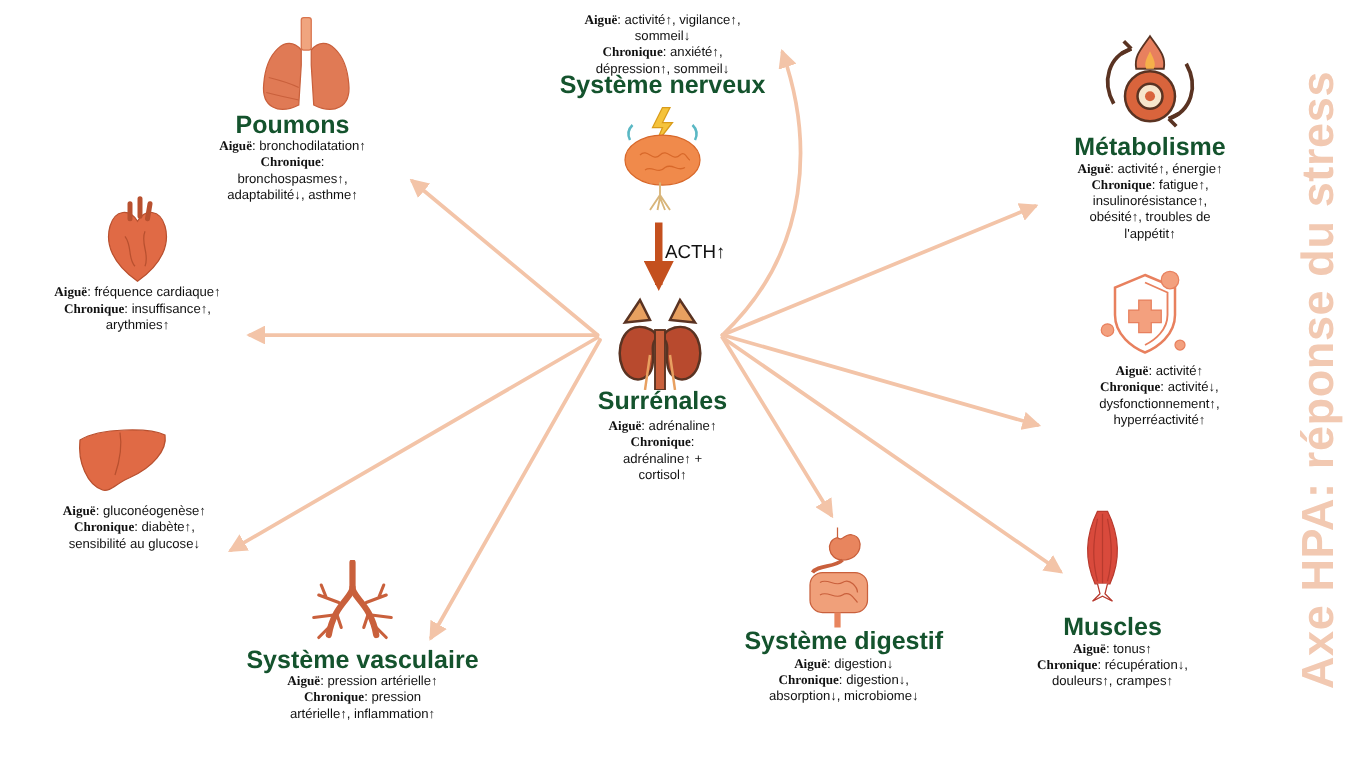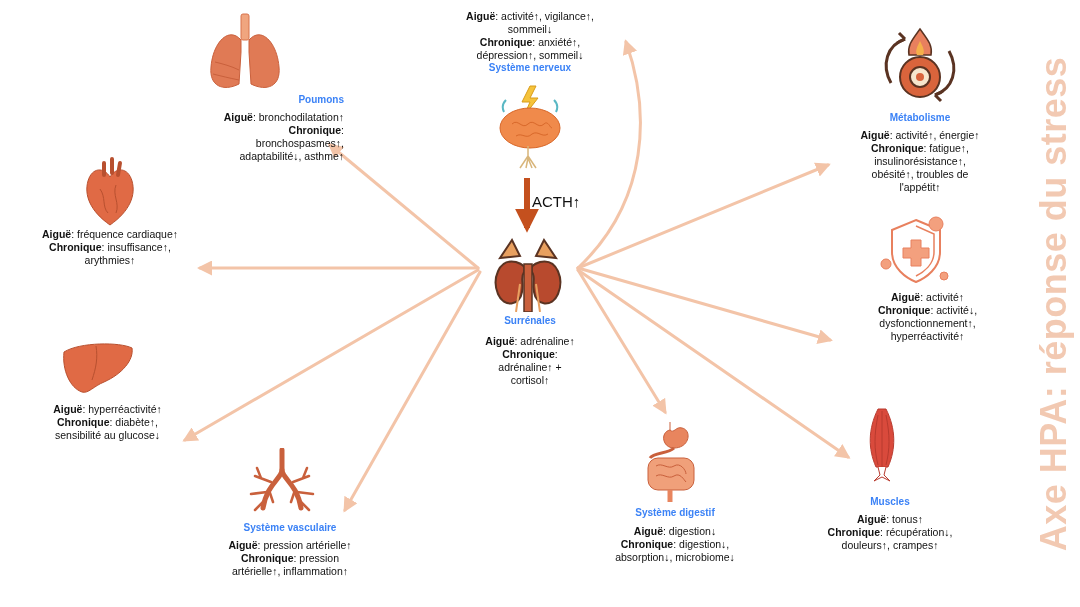--- a/index.html
+++ b/index.html
@@ -1,21 +1,21 @@
 <!DOCTYPE html>
 <html><head>
 <meta charset="utf-8">
 <style>
   html, body { margin:0; padding:0; background:#ffffff; }
   body { width:1080px; height:607px; position:relative; overflow:hidden; font-family:"Liberation Sans", sans-serif; color:#111; }
   #arrows { position:absolute; left:0; top:0; width:1080px; height:607px; }
   .node { position:absolute; text-align:center; }
-  .node .title { font-weight:bold; font-size:10px; line-height:16px; color:#3b82f6; margin-bottom:3px; }
+  .node .title { font-weight:bold; font-size:20px; line-height:16px; color:#14532d; margin-bottom:3px; }
   .node .line { font-size:10.5px; line-height:13px; color:#111; }
-  .node .line b { font-weight:bold; }
+  .node .line b { font-weight:bold;font-family:Liberation Serif, serif; }
   .icon { position:absolute; }
   .vtitle { position:absolute; left:1028px; top:0; width:52px; height:607px; }
   .vtitle span { position:absolute; left:50%; top:50%; transform:translate(-50%,-50%) rotate(-90deg); white-space:nowrap; font-weight:bold; font-size:36px; color:#f2c9b2; letter-spacing:0.5px; }
   .acth { position:absolute; left:532px; top:193px; font-size:15px; }
 </style>
 </head>
 <body>
 
 <svg id="arrows" viewBox="0 0 1080 607">
   <defs>
@@ -122,36 +122,36 @@
 </svg>
 
 <div class="node" style="left:430px;top:10px;width:200px;">
   <div class="line"><b>Aiguë</b><span>: activité↑, vigilance↑,</span></div>
   <div class="line">sommeil↓</div>
   <div class="line"><b>Chronique</b><span>: anxiété↑,</span></div>
   <div class="line">dépression↑, sommeil↓</div>
   <div class="title" style="margin-top:-2px">Système nerveux</div>
 </div>
 
-<div class="node" style="left:164px;top:92px;width:180px;text-align:right;">
+<div class="node" style="left:144px;top:92px;width:180px;">
   <div class="title">Poumons</div>
   <div class="line"><b>Aiguë</b><span>: bronchodilatation↑</span></div>
   <div class="line"><b>Chronique</b><span>:</span></div>
   <div class="line">bronchospasmes↑,</div>
   <div class="line">adaptabilité↓, asthme↑</div>
 </div>
 
 <div class="node" style="left:15px;top:228px;width:190px;">
   <div class="line"><b>Aiguë</b><span>: fréquence cardiaque↑</span></div>
   <div class="line"><b>Chronique</b><span>: insuffisance↑,</span></div>
   <div class="line">arythmies↑</div>
 </div>
 
 <div class="node" style="left:15px;top:403px;width:185px;">
-  <div class="line"><b>Aiguë</b><span>: hyperréactivité↑</span></div>
+  <div class="line"><b>Aiguë</b><span>: gluconéogenèse↑</span></div>
   <div class="line"><b>Chronique</b><span>: diabète↑,</span></div>
   <div class="line">sensibilité au glucose↓</div>
 </div>
 
 <div class="node" style="left:190px;top:520px;width:200px;">
   <div class="title">Système vasculaire</div>
   <div class="line"><b>Aiguë</b><span>: pression artérielle↑</span></div>
   <div class="line"><b>Chronique</b><span>: pression</span></div>
   <div class="line">artérielle↑, inflammation↑</div>
 </div>

